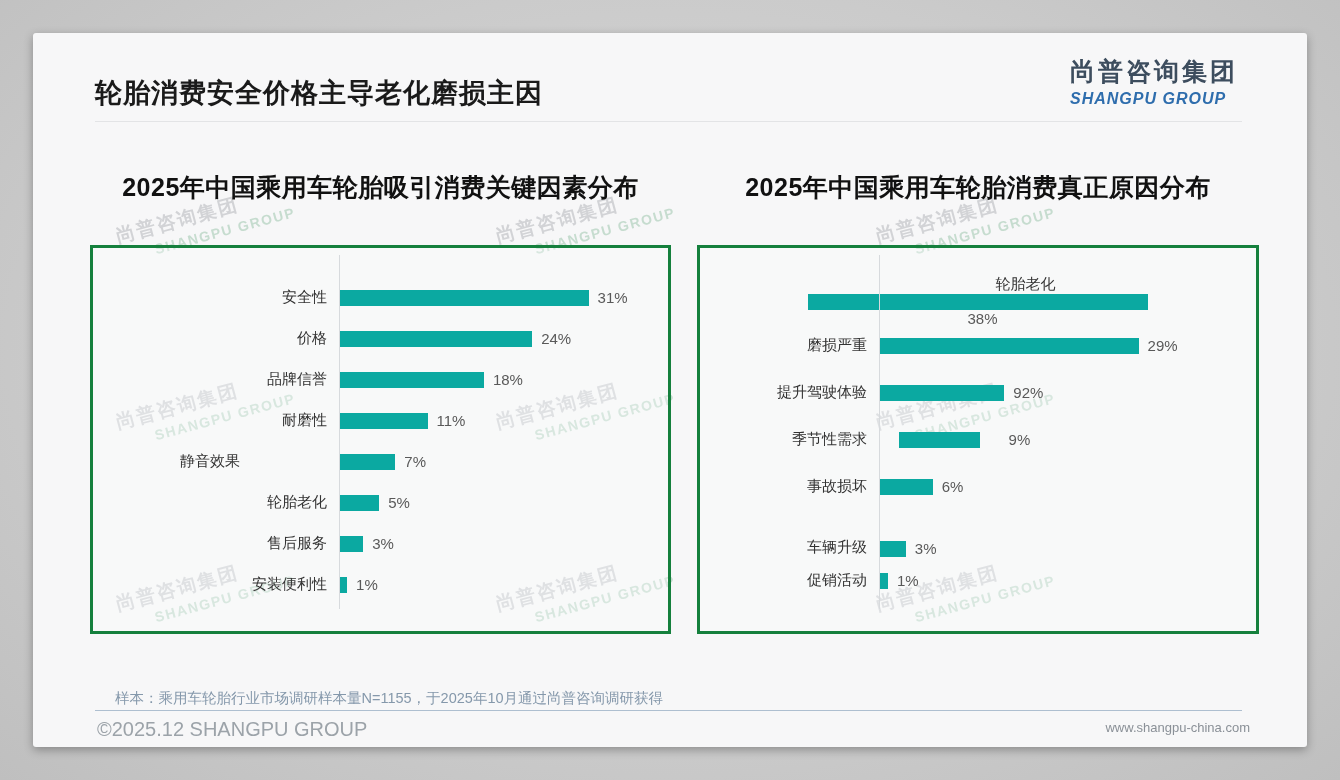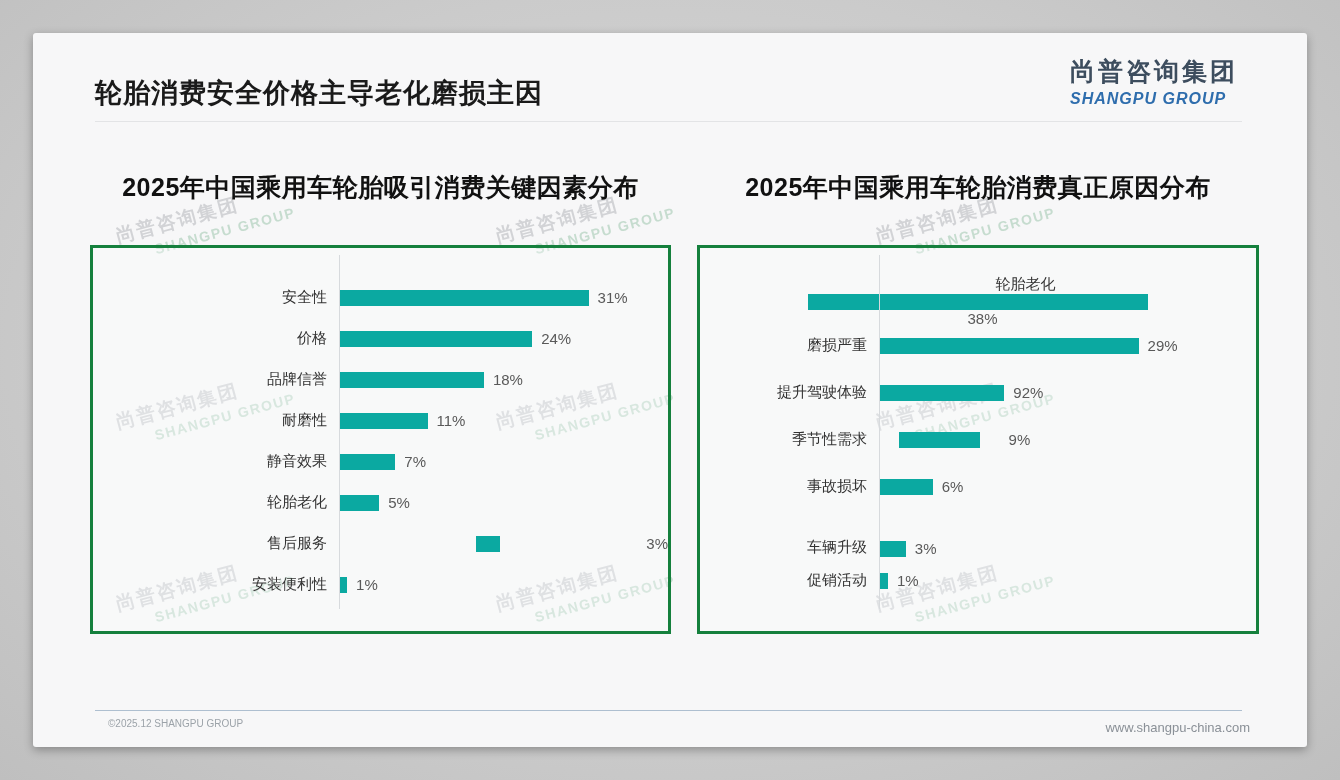--- a/index.html
+++ b/index.html
@@ -43,21 +43,21 @@
   .panel.right { left:664px; width:562px; }
   .chart { position:relative; width:100%; height:100%; }
   .axis { position:absolute; top:7px; bottom:22px; width:1px; background:#d7dadd; }
   .row { display:flex; align-items:center; white-space:nowrap; }
   .cat { text-align:right; padding-right:12px; font-size:15px; color:#333; }
   .bar { height:16px; flex:0 0 auto; }
   .pct { margin-left:9px; font-size:15px; color:#595959; }
   
   .sample-note { position:absolute; left:82px; top:656px; font-size:14.5px; color:#8598ab; z-index:2; }
   .footer-divider { position:absolute; left:62px; top:677px; width:1147px; height:1px; background:#aebfd0; z-index:2; }
-  .copyright { position:absolute; left:75px; top:685px; font-size:10px; color:#9ca3a9; z-index:2; }
+  .copyright { position:absolute; left:64px; top:685px; font-size:20px; color:#9ca3a9; z-index:2; }
   .website { position:absolute; right:57px; top:687px; font-size:13px; color:#8a9097; z-index:2; }
 </style>
 </head>
 <body>
 
 <div class="slide">
 
   <div id="wm-layer">
       <div class="wm" style="left: 172px; top: 189px;">
         <div class="wm1">尚普咨询集团</div>
@@ -124,30 +124,30 @@
           <div class="cat" style="width: 246px;">品牌信誉</div>
           <div class="bar" style="width: 144.9px; background: rgb(11, 169, 161);"></div>
           <div class="pct">18%</div>
         </div>
         <div class="row" style="height: 41px;">
           <div class="cat" style="width: 246px;">耐磨性</div>
           <div class="bar" style="width: 88.55px; background: rgb(11, 169, 161);"></div>
           <div class="pct">11%</div>
         </div>
         <div class="row" style="height: 41px;">
-          <div class="cat" style="width: 246px;">静音效果</div>
+          <div class="cat" style="width: 246px; text-align: center;">静音效果</div>
           <div class="bar" style="width: 56.35px; background: rgb(11, 169, 161);"></div>
           <div class="pct">7%</div>
         </div>
         <div class="row" style="height: 41px;">
           <div class="cat" style="width: 246px;">轮胎老化</div>
           <div class="bar" style="width: 40.25px; background: rgb(11, 169, 161);"></div>
           <div class="pct">5%</div>
         </div>
-        <div class="row" style="height: 41px; justify-content: space-between;">
+        <div class="row" style="height: 41px;">
           <div class="cat" style="width: 246px;">售后服务</div>
           <div class="bar" style="width: 24.15px; background: rgb(11, 169, 161);"></div>
           <div class="pct">3%</div>
         </div>
         <div class="row" style="height: 41px;">
           <div class="cat" style="width: 246px;">安装便利性</div>
           <div class="bar" style="width: 8.05px; background: rgb(11, 169, 161);"></div>
           <div class="pct">1%</div>
         </div>
       </div>
@@ -186,17 +186,18 @@
           <div class="pct">3%</div>
         </div>
         <div class="row" style="height: 47px;">
           <div class="cat" style="width: 179px;">促销活动</div>
           <div class="bar" style="width: 8.95px; background: rgb(11, 169, 161);"></div>
           <div class="pct">1%</div>
         </div>
       </div>
   </div>
 
+  <div class="sample-note">样本：乘用车轮胎行业市场调研样本量N=1155，于2025年10月通过尚普咨询调研获得</div>
   <div class="footer-divider"></div>
   <div class="copyright">©2025.12 SHANGPU GROUP</div>
   <div class="website">www.shangpu-china.com</div>
 
 </div>
 
 </body></html>

